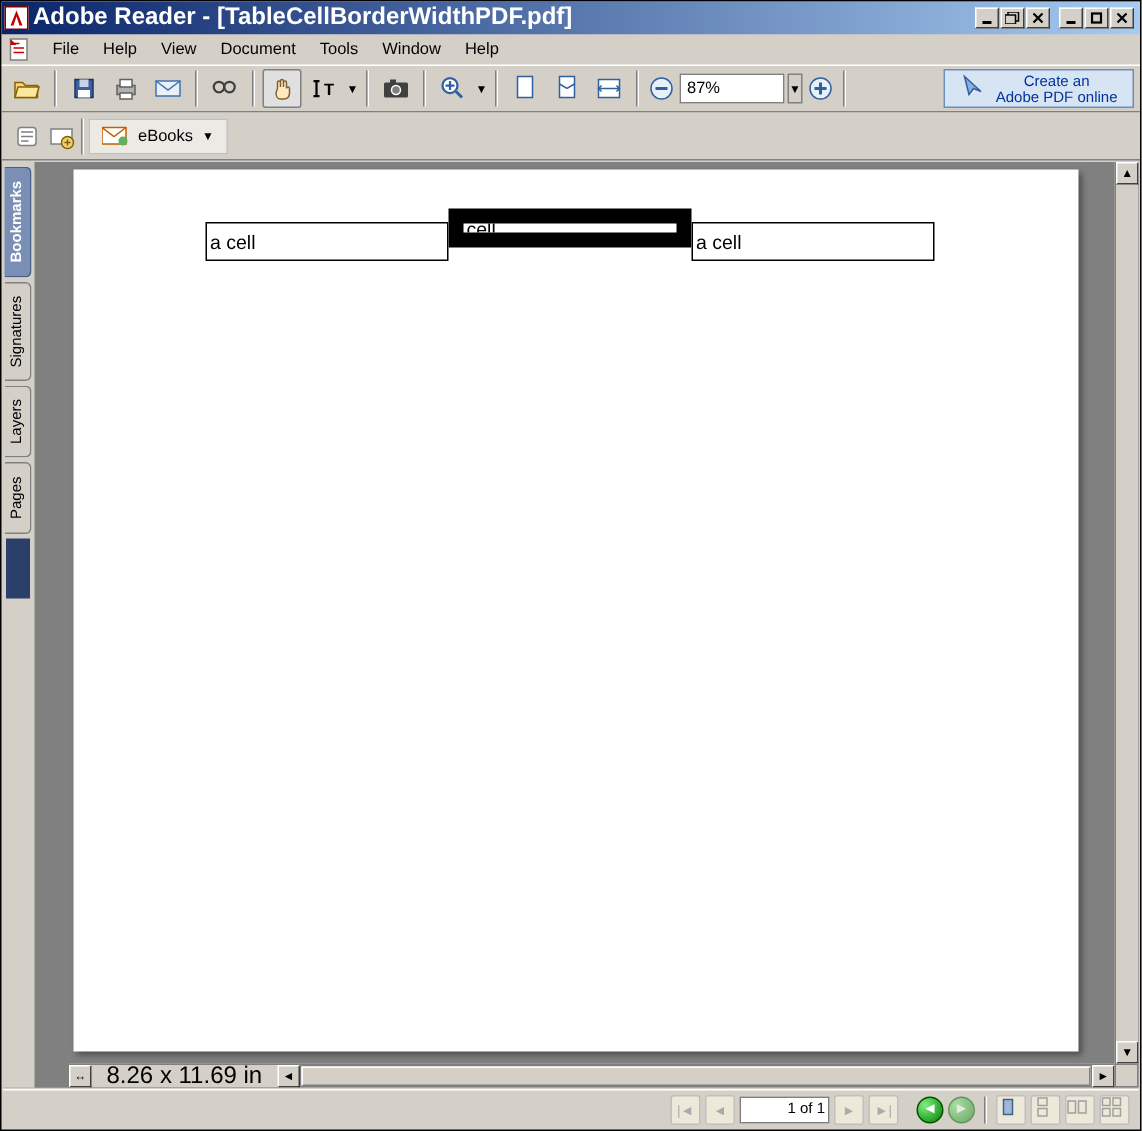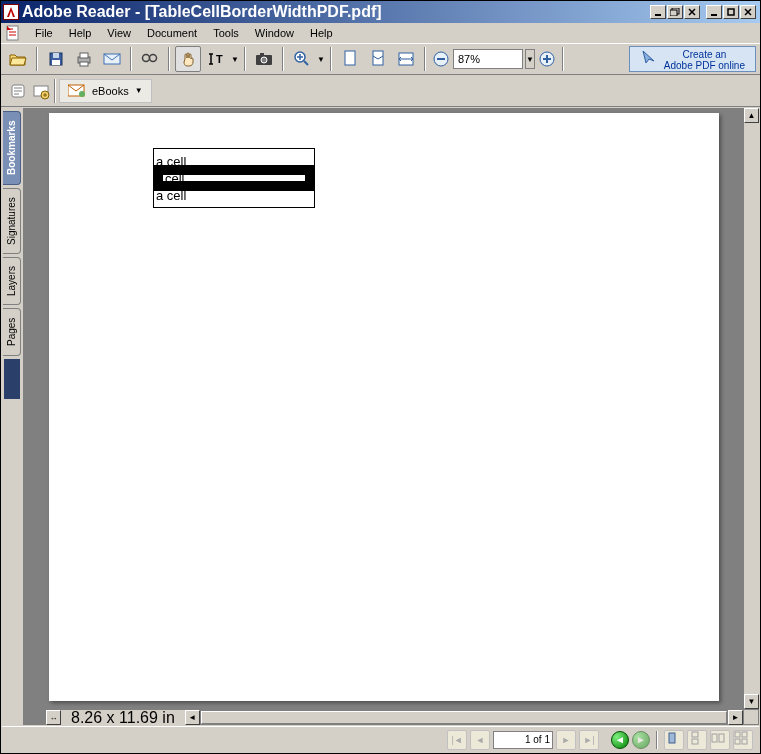--- a/index.html
+++ b/index.html
@@ -32,21 +32,21 @@
   .hscroll-track{flex:1;background:#e8e8e8;height:15px;border:1px solid #808080;position:relative;}
   .hscroll-thumb{position:absolute;left:0;top:0;bottom:0;width:100%;background:#d4d0c8;border:1px solid #fff;border-right-color:#808080;border-bottom-color:#808080;}
   .statusbar{position:absolute;bottom:1px;left:1px;right:1px;height:26px;background:#d4d0c8;border-top:1px solid #fff;display:flex;align-items:center;justify-content:flex-end;padding:0 6px;gap:3px;}
   .nav-btn{width:20px;height:20px;border:1px solid #c0c0c0;background:#ece9d8;display:flex;align-items:center;justify-content:center;font-size:9px;border-radius:2px;}
   .nav-btn.disabled{color:#aaa;}
   .page-field{width:60px;height:18px;border:1px solid #808080;background:#fff;font-size:10px;text-align:right;}
   .green-btn{width:18px;height:18px;border-radius:50%;background:radial-gradient(circle at 30% 30%,#7fef7f,#008000);border:1px solid #005000;display:flex;align-items:center;justify-content:center;color:#fff;font-size:10px;}
   .layout-btn{width:20px;height:20px;border:1px solid #c0c0c0;background:#ece9d8;border-radius:2px;}
   svg{display:block;}
   
-  .pdf-table{position:absolute;left:104px;top:35px;display:flex;flex-direction:column;}
+  .pdf-table{position:absolute;left:88px;top:35px;display:flex;}
   .pdf-cell{height:26px;display:flex;align-items:center;font-size:13px;font-family:Arial;padding:0 2px;}
   .pdf-cell.c1{width:162px;border:1px solid #000;}
   .pdf-cell.c2{width:162px;border:10px solid #000;margin:-9px 0;position:relative;z-index:2;background:#fff;overflow:hidden;text-decoration:underline;}
   .pdf-cell.c3{width:162px;border:1px solid #000;}
   .doc-corner{position:absolute;right:0;bottom:0;width:16px;height:16px;background:#d4d0c8;border:1px solid #808080;}
   .hsbtn{width:15px;height:15px;background:#d4d0c8;border:1px solid #fff;border-right-color:#404040;border-bottom-color:#404040;display:flex;align-items:center;justify-content:center;font-size:8px;}
 </style>
 </head>
 <body>
 

